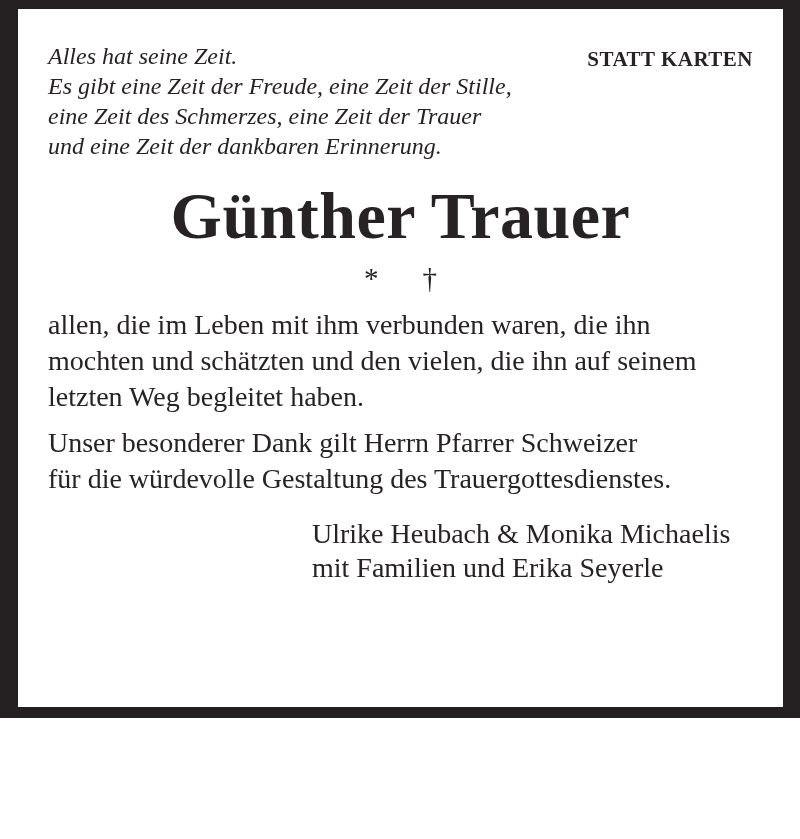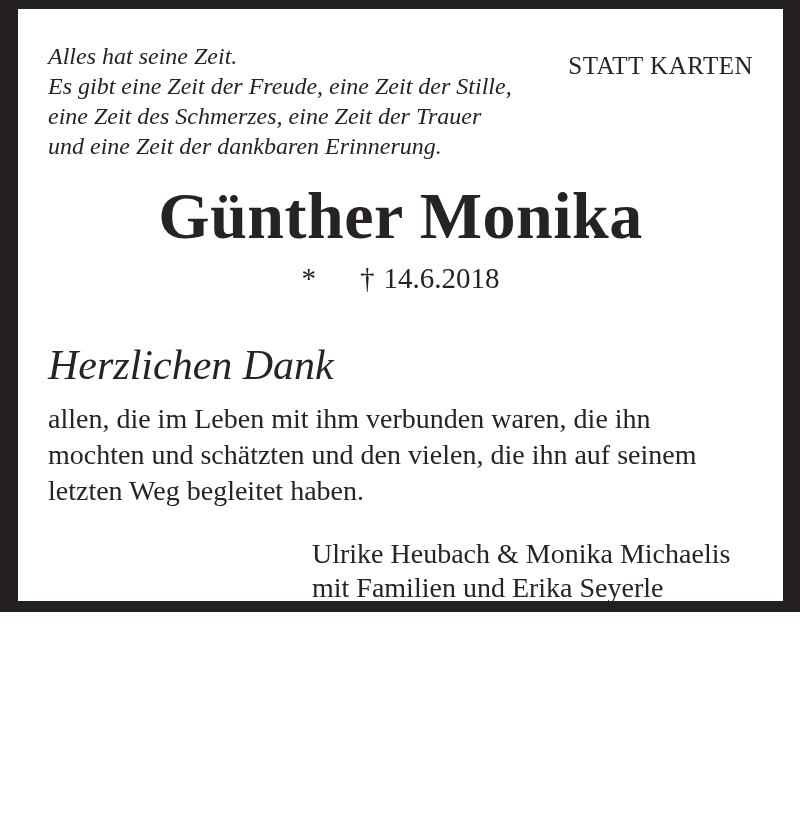--- a/index.html
+++ b/index.html
@@ -4,21 +4,21 @@
 <style>
   html, body {
     margin: 0;
     padding: 0;
     background: #ffffff;
   }
   .sheet {
     position: relative;
     box-sizing: border-box;
     width: 800px;
-    height: 612px;
+    height: 718px;
     background: #ffffff;
     border-style: solid;
     border-color: #241f20;
     border-width: 9px 17px 11px 18px;
     overflow: hidden;
   }
   .inner {
     box-sizing: border-box;
     width: 100%;
     height: 100%;
@@ -31,25 +31,26 @@
     justify-content: space-between;
     align-items: flex-start;
   }
   .verse {
     font-style: italic;
     font-size: 24px;
     line-height: 30px;
     white-space: pre;
   }
   .statt-karten {
-    font-size: 25px;
+    font-size: 21px;
     letter-spacing: 0.5px;
     line-height: 29px;
-    margin-top: 10px;
+    margin-top: 4px;
     white-space: nowrap;
+    font-weight: bold;
   }
   .deceased-name {
     margin: 22px 0 0 0;
     text-align: center;
     font-size: 66px;
     font-weight: bold;
     line-height: 1;
     letter-spacing: 0.5px;
   }
   .dates-row {
@@ -76,57 +77,57 @@
   .para {
     margin: 10px 0 0 0;
     font-size: 28px;
     line-height: 36px;
     white-space: pre;
   }
   .para:first-of-type {
     margin-top: 12px;
   }
   .closing {
-    margin: 28px 0 0 264px;
+    margin: 20px 0 0 264px;
     font-size: 28px;
     line-height: 34px;
     white-space: pre;
   }
 </style>
 </head>
 <body>
 
 <div class="sheet">
   <div class="inner">
 
     <div class="header-row">
       <div class="verse">Alles hat seine Zeit.
 Es gibt eine Zeit der Freude, eine Zeit der Stille,
 eine Zeit des Schmerzes, eine Zeit der Trauer
 und eine Zeit der dankbaren Erinnerung.</div>
       <div class="statt-karten">STATT KARTEN</div>
     </div>
 
-    <h1 class="deceased-name">Günther Monika</h1>
+    <h1 class="deceased-name">Günther Trauer</h1>
 
     <div class="dates-row">
       <span class="date-pair">
         <span>*</span>
       </span>
       <span class="date-pair">
         <span>†</span>
-        <span>14.6.2018</span>
       </span>
     </div>
 
-    <h2 class="thanks-heading">Herzlichen Dank</h2>
 
     <p class="para">allen, die im Leben mit ihm verbunden waren, die ihn
 mochten und schätzten und den vielen, die ihn auf seinem
 letzten Weg begleitet haben.</p>
 
 
+    <p class="para">Unser besonderer Dank gilt Herrn Pfarrer Schweizer
+für die würdevolle Gestaltung des Trauergottesdienstes.</p>
 
     <div class="closing">Ulrike Heubach &amp; Monika Michaelis
 mit Familien und Erika Seyerle</div>
 
   </div>
 </div>
 
 </body></html>

